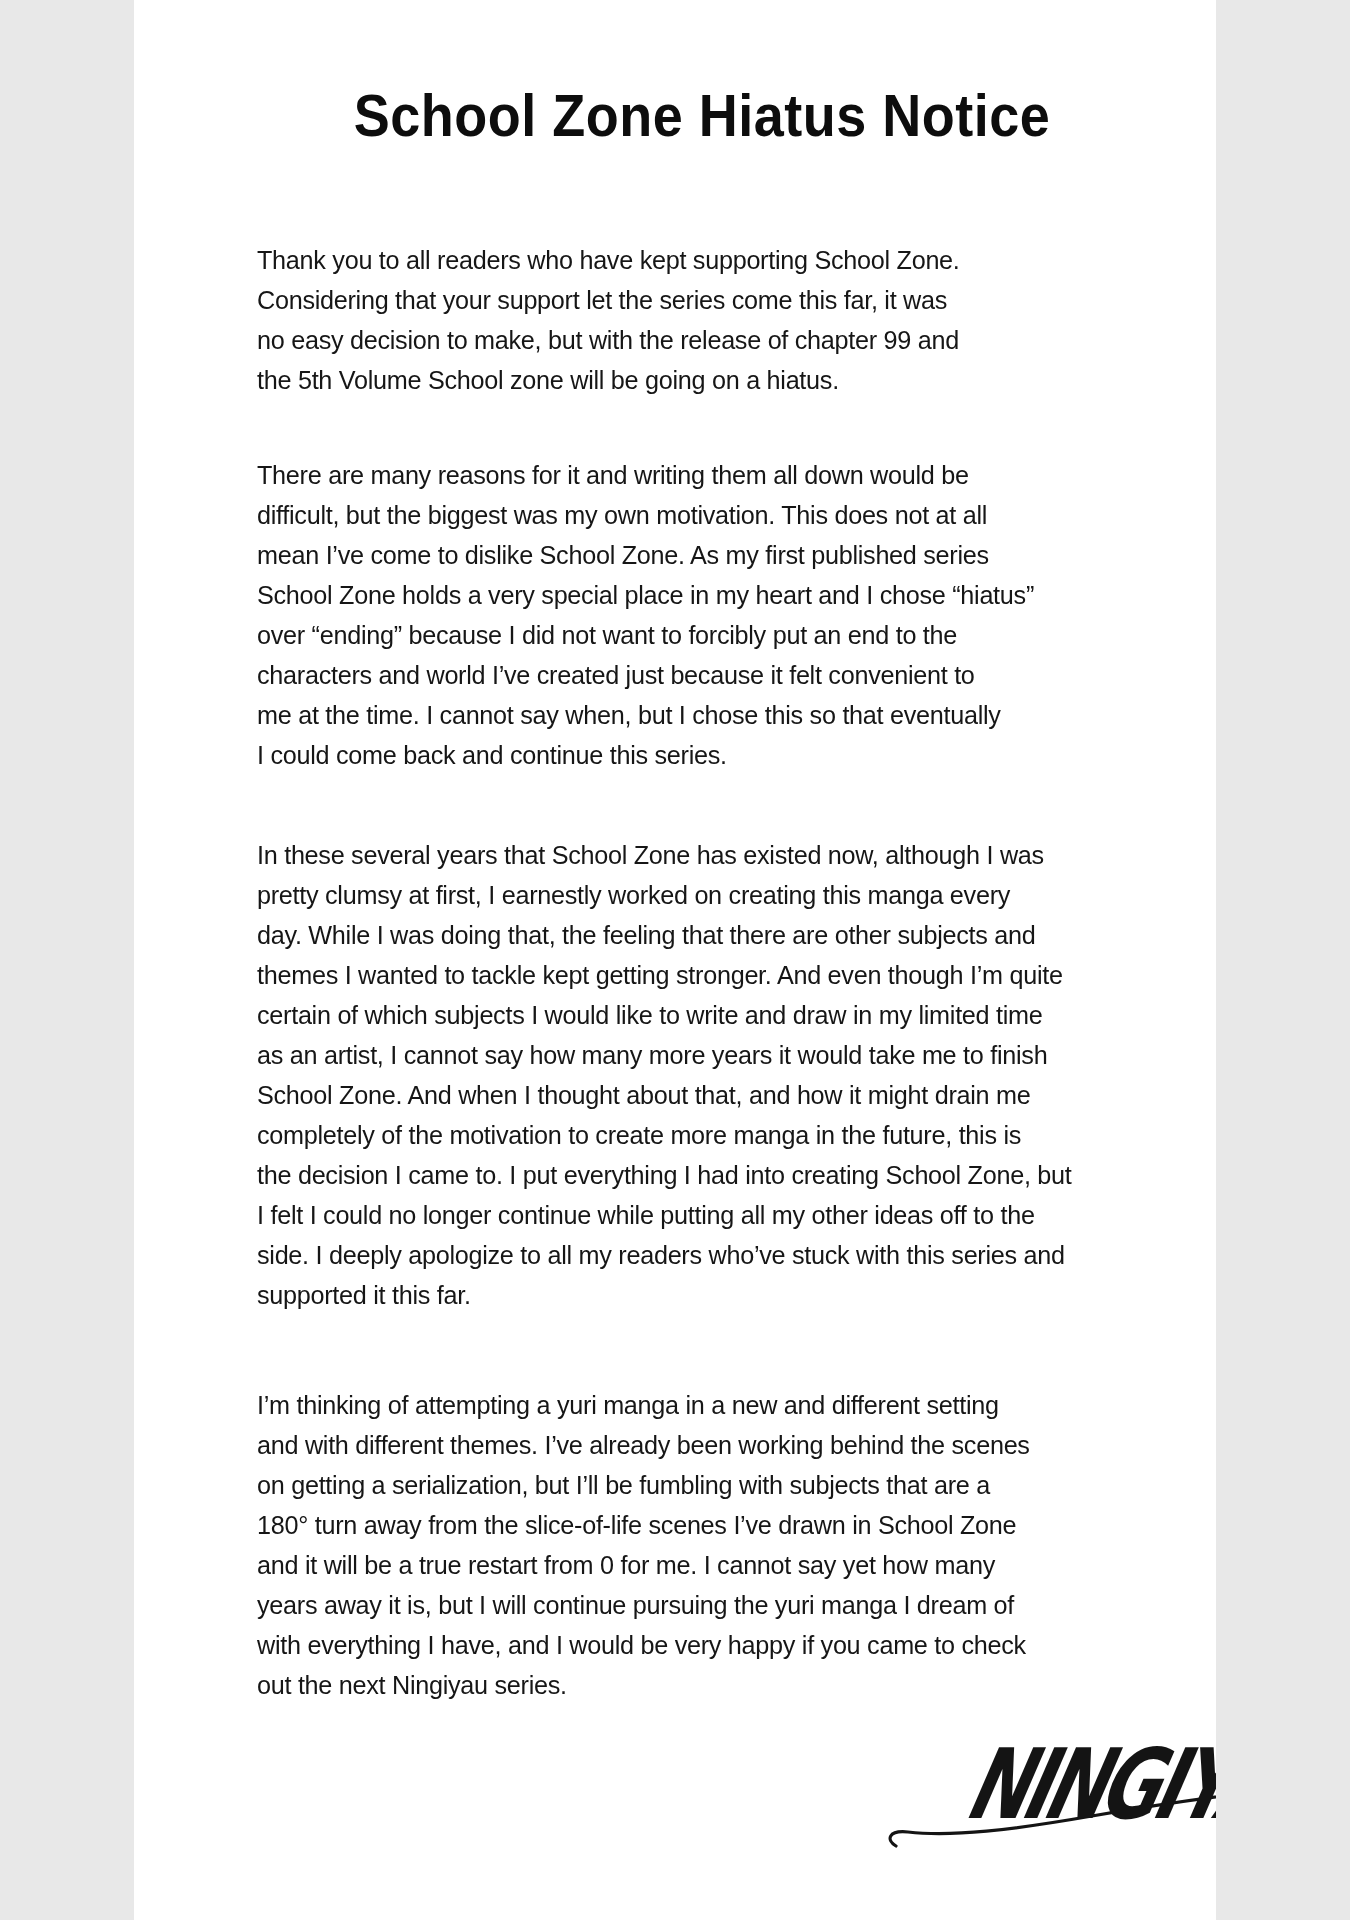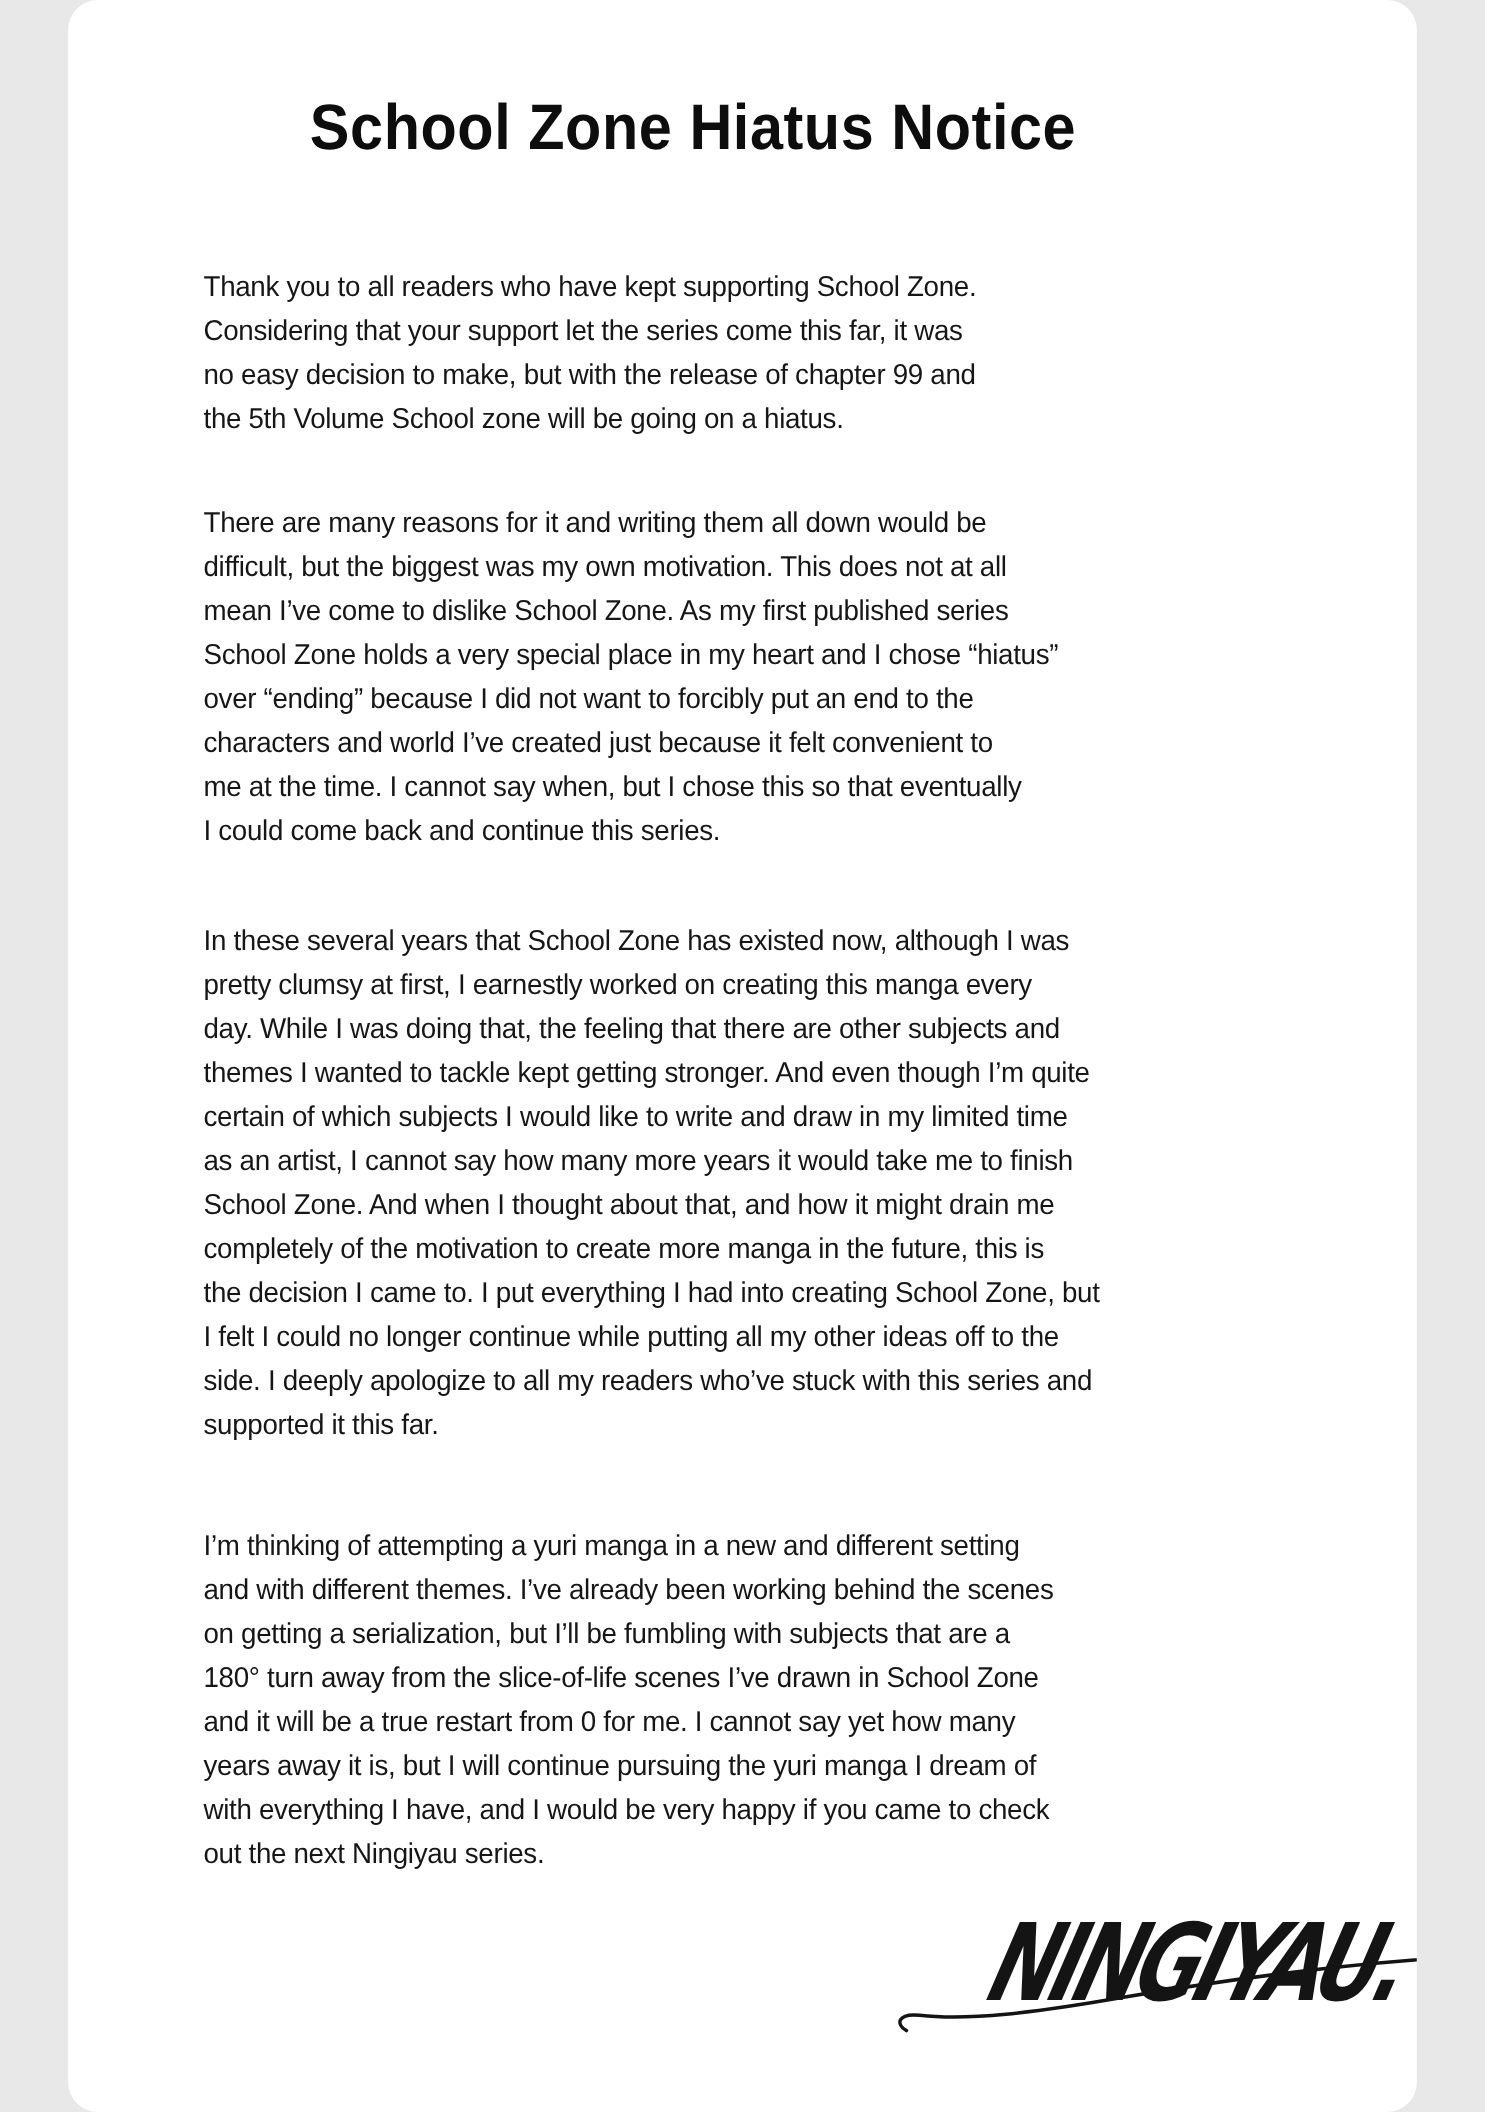--- a/index.html
+++ b/index.html
@@ -2,27 +2,26 @@
 <html><head>
 <meta charset="utf-8">
 <style>
   html, body { margin: 0; padding: 0; }
   body {
     background: #e8e8e8;
     font-family: "Liberation Sans", sans-serif;
   }
   .page {
     position: relative;
-    width: 1226px;
+    width: 1082px;
     height: 1920px;
     margin: 0 auto;
     background: #ffffff;
     overflow: hidden;
     color: #111111;
-    border-radius: 27px;
   }
   .content {
     position: absolute;
     left: 123px;
     top: 0;
     width: 950px;
   }
   .title {
     margin: 78px 0 0 0;
     width: 890px;

